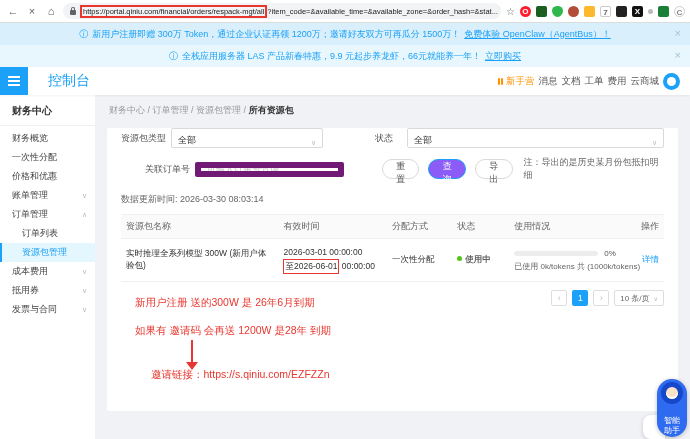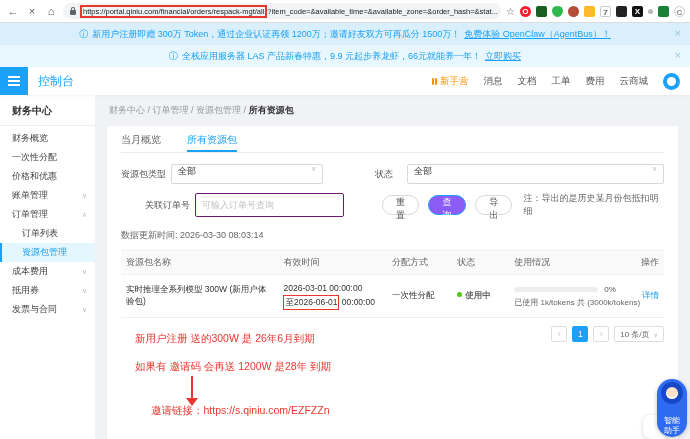--- a/index.html
+++ b/index.html
@@ -22,22 +22,22 @@
   .banner-1 { background:#d9effb; }
   .banner-2 { background:#e8f6fd; }
   .banner a { color:#1ba1f7; text-decoration:underline; cursor:pointer; }
   .banner .close { position:absolute; right:9px; top:4px; color:#9fc4d8; font-size:11px; cursor:pointer; }
   .info-i { font-size:9px; }
 
   
   .topnav { height:28px; background:#fff; display:flex; align-items:center; box-shadow:0 1px 2px rgba(0,0,0,.05); position:relative; z-index:2; }
   .burger { width:28px; height:28px; background:#1ba1f7; display:flex; align-items:center; justify-content:center; cursor:pointer; flex:0 0 auto; }
   .burger i { display:block; width:12px; height:2px; background:#fff; box-shadow:0 -4px 0 #fff, 0 4px 0 #fff; }
-  .console { color:#1ba1f7; font-size:12px; margin-left:10px; cursor:pointer; }
-  .topnav-right { margin-left:auto; display:flex; align-items:center; gap:15px; font-size:9.5px; color:#555; margin-right:10px; }
+  .console { color:#1ba1f7; font-size:14px; margin-left:20px; cursor:pointer; }
+  .topnav-right { margin-left:auto; display:flex; align-items:center; gap:4px; font-size:9.5px; color:#555; margin-right:10px; }
   .promo-item { color:#ff9100; display:flex; align-items:center; gap:2px; cursor:pointer; }
   .promo-icon i { display:inline-block; width:2px; height:7px; background:#ff9100; margin-right:1px; border-radius:1px; }
   .top-item { cursor:pointer; }
   .avatar { width:17px; height:17px; border-radius:50%; background:#1ba1f7; position:relative; cursor:pointer; }
   .avatar::after { content:''; position:absolute; left:4px; top:4px; width:9px; height:9px; border-radius:50%; background:#fff; }
 
   
   .page-body { display:flex; height:344px; }
   .sidebar { width:95px; background:#fff; flex:0 0 auto; }
   .side-title { font-size:10px; font-weight:bold; color:#333; padding:9px 12px 7px; border-bottom:1px solid #f0f0f0; margin-bottom:3px; }
@@ -52,27 +52,27 @@
   .card { background:#fff; border-radius:2px; padding:0 14px 10px; position:relative; min-height:283px; }
 
   .tabs { display:flex; gap:26px; border-bottom:1px solid #ececec; height:27px; }
   .tab { font-size:10px; color:#666; line-height:27px; cursor:pointer; }
   .tab.active { color:#1ba1f7; border-bottom:2px solid #1ba1f7; }
 
   .frow { display:flex; align-items:center; font-size:9px; color:#555; }
   .frow1 { margin-top:11px; }
   .frow2 { margin-top:8px;margin-left:24px; }
   .flabel { width:50px; flex:0 0 auto; }
-  .select { height:20px; border:1px solid #d9d9d9; border-radius:2px; display:flex; align-items:flex-start; justify-content:space-between; padding:0 6px; color:#333; cursor:pointer; background:#fff; }
+  .select { height:20px; border:1px solid #d9d9d9; border-radius:2px; display:flex; align-items:flex-end; justify-content:space-between; padding:0 6px; color:#333; cursor:pointer; background:#fff; }
   .select .chev { color:#bbb; font-size:7px; }
   .sel-type { width:152px; }
   .spacer1 { width:52px; flex:0 0 auto; }
   .flabel-status { width:32px; flex:0 0 auto; }
   .sel-status { flex:1; }
-  .text-input { width:152px; height:24px; border:1px solid #701a75; border-radius:2px; padding:0 6px; font-size:9px; color:#333; font-family:inherit; }
+  .text-input { width:152px; height:15px; border:6px solid #701a75; border-radius:2px; padding:0 6px; font-size:9px; color:#333; font-family:inherit; }
   .text-input::placeholder { color:#c0c0c0; }
   .btn { height:20px; padding:0 9px; border:1px solid #d9d9d9; border-radius:10px; background:#fff; font-size:9px; color:#555; cursor:pointer; font-family:inherit; }
   .btn.primary { background:#8b5cf6; border-color:#1ba1f7; color:#fff; }
   .btn-reset { margin-left:38px; }
   .btn-query, .btn-export { margin-left:9px; }
   .note { margin-left:11px; color:#666; }
 
   .update-time { font-size:9px; color:#666; margin:11px 0 8px; }
 
   table { width:100%; border-collapse:collapse; table-layout:fixed; }
@@ -193,24 +193,20 @@
         <span>财务中心</span>
         <span>/</span>
         <span>订单管理</span>
         <span>/</span>
         <span>资源包管理</span>
         <span>/</span>
         <span class="cur">所有资源包</span>
       </div>
 
       <div class="card">
-        <div class="tabs">
-          <span class="tab">当月概览</span>
-          <span class="tab active">所有资源包</span>
-        </div>
 
         <div class="frow frow1">
           <span class="flabel">资源包类型</span>
           <div class="select sel-type">
             <span>全部</span>
             <span class="chev">∨</span>
           </div>
           <span class="spacer1"></span>
           <span class="flabel-status">状态</span>
           <div class="select sel-status">
@@ -256,21 +252,21 @@
                 <div class="time-line">2026-03-01 00:00:00</div>
                 <div class="time-line"><span class="red-box">至2026-06-01</span><span> 00:00:00</span></div>
               </td>
               <td>一次性分配</td>
               <td><span class="dot"></span><span class="status-txt">使用中</span></td>
               <td>
                 <div class="usage-top">
                     <span class="bar"></span>
                     <span class="pct">0%</span>
                   </div>
-                <div class="usage-sub">已使用 1k/tokens 共 (3000k/tokens)</div>
+                <div class="usage-sub">已使用 0k/tokens 共 (1000k/tokens)</div>
               </td>
               <td class="td-act"><span class="detail-link">详情</span></td>
             </tr>
           </tbody>
         </table>
 
         <div class="anno-zone">
           <div class="pager">
             <span class="pg-btn">‹</span>
             <span class="pg-cur">1</span>

